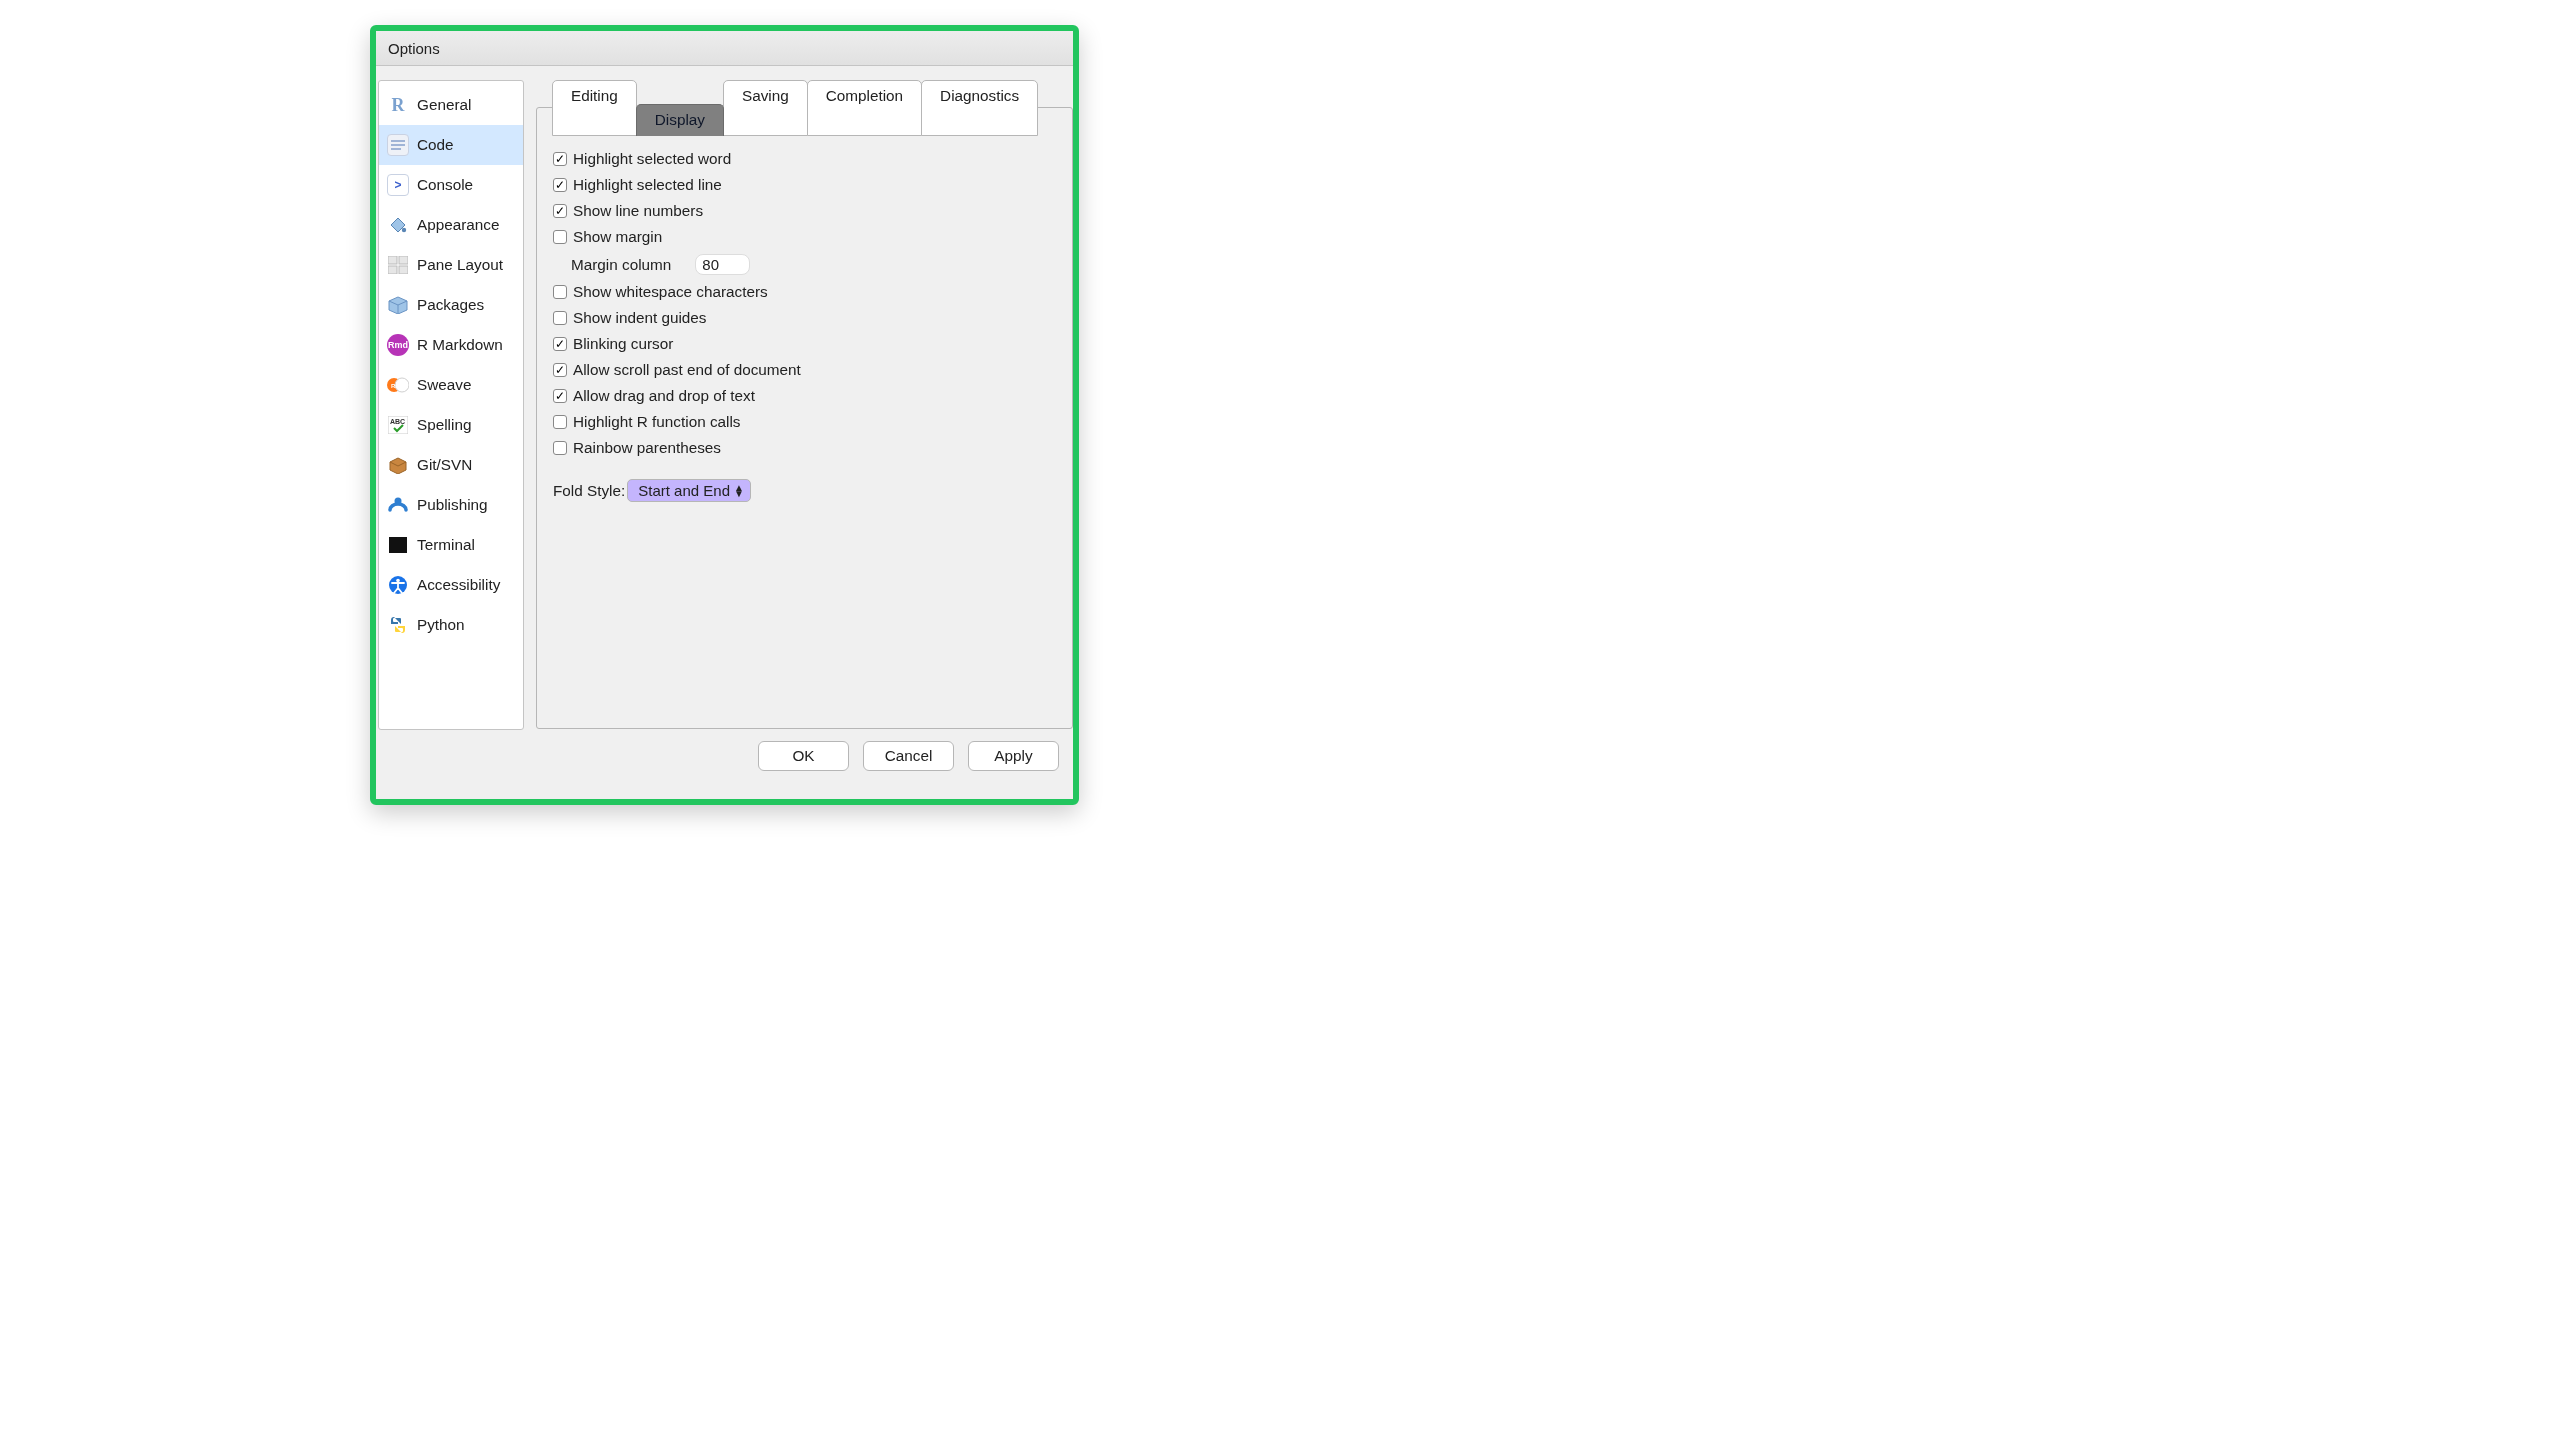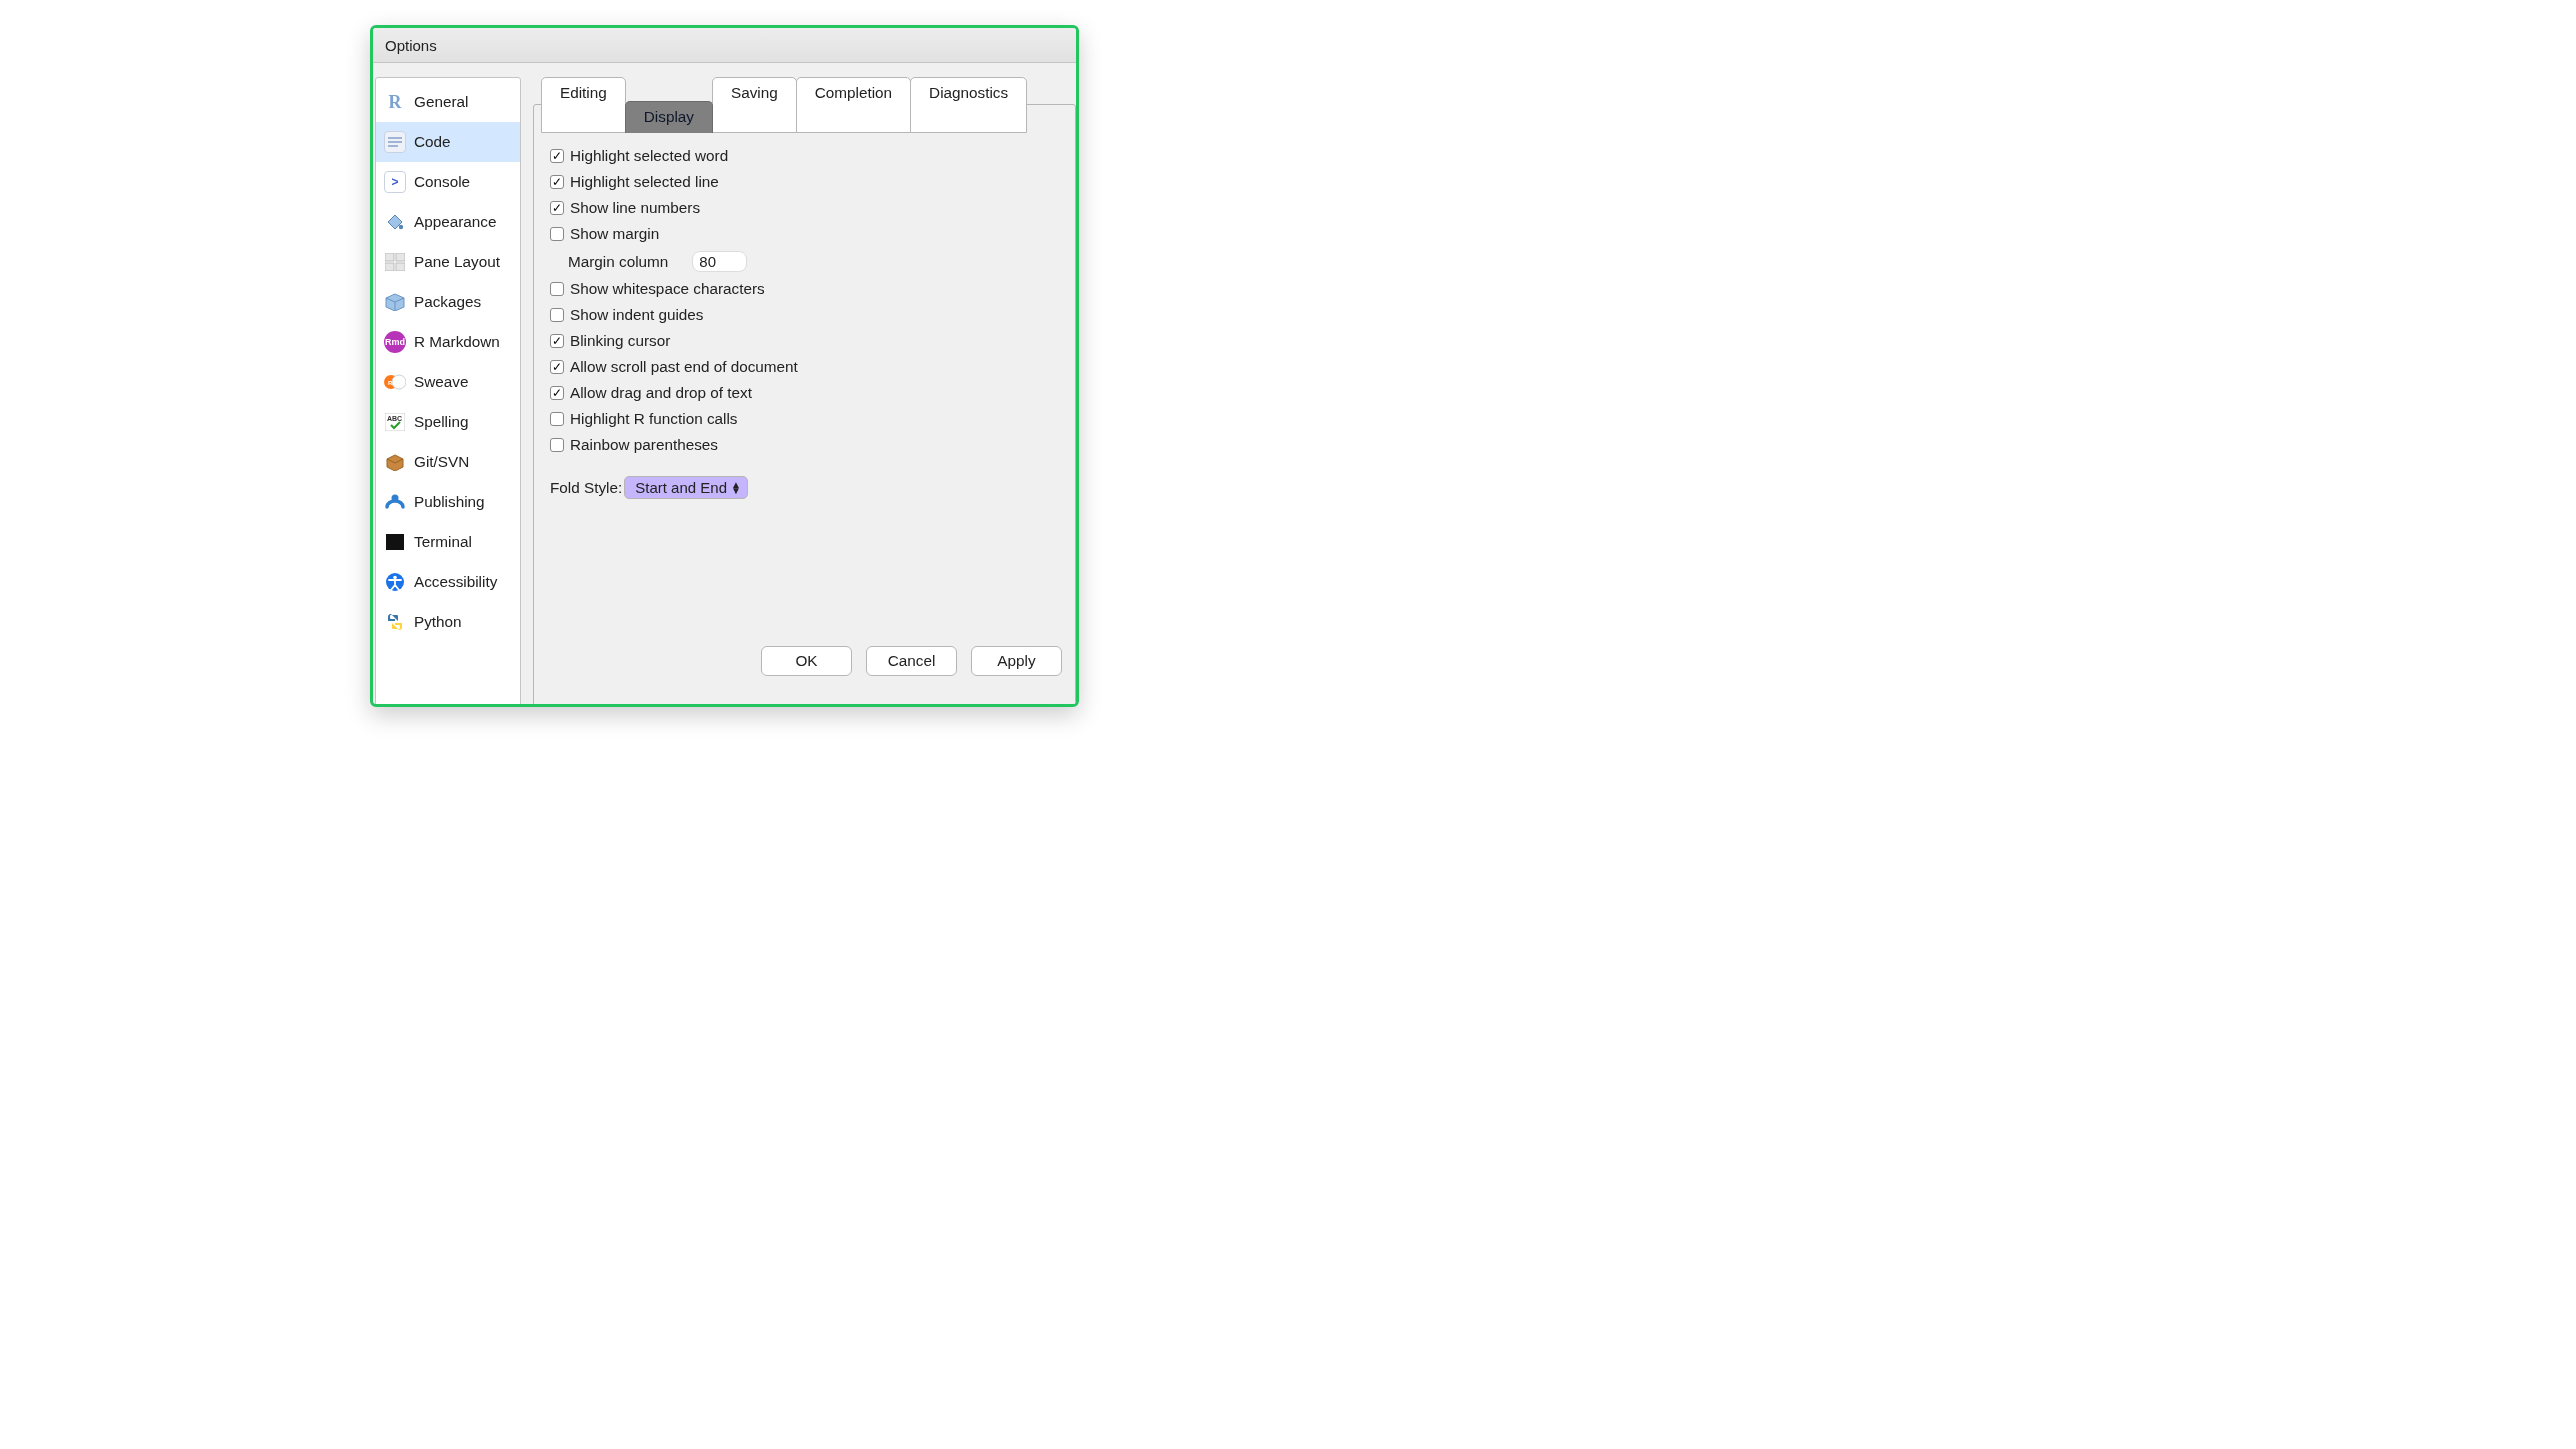--- a/index.html
+++ b/index.html
@@ -7,23 +7,23 @@
     margin: 0; padding: 0;
     width: 2576px; height: 1450px;
     background: #ffffff;
     font-family: -apple-system, "Helvetica Neue", Arial, sans-serif;
     font-size: 17px;
     color: #222;
   }
   .dialog {
     position: absolute;
     left: 370px; top: 25px;
-    width: 709px; height: 682px;
+    width: 709px; height: 780px;
     background: #f0f0f0;
-    border: 3px solid #22c55e;
+    border: 6px solid #22c55e;
     border-radius: 6px;
     box-shadow: 0 8px 24px rgba(0,0,0,0.20);
     overflow: hidden;
   }
   .titlebar {
     height: 35px;
     background: linear-gradient(#ededed, #e1e1e1);
     border-bottom: 1px solid #c4c4c4;
     display: flex; align-items: center;
     padding: 0 12px;
@@ -60,21 +60,21 @@
     display: inline-flex;
     align-items: center; justify-content: center;
     font-size: 12px;
     font-weight: 700;
     border-radius: 4px;
   }
   .side-label { font-size: 15.3px; }
 
   .tabbar {
     position: absolute;
-    left: 168px; top: 14px;
+    left: 176px; top: 14px;
     display: flex;
     z-index: 2;
   }
   .tab {
     padding: 6px 18px 7px 18px;
     background: #ffffff;
     border: 1px solid #b6b6b6;
     border-bottom: none;
     font-size: 15.3px;
     border-top-left-radius: 5px;

